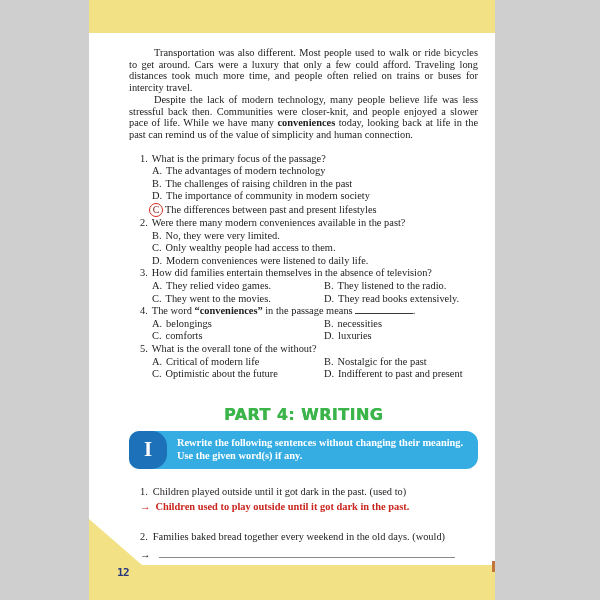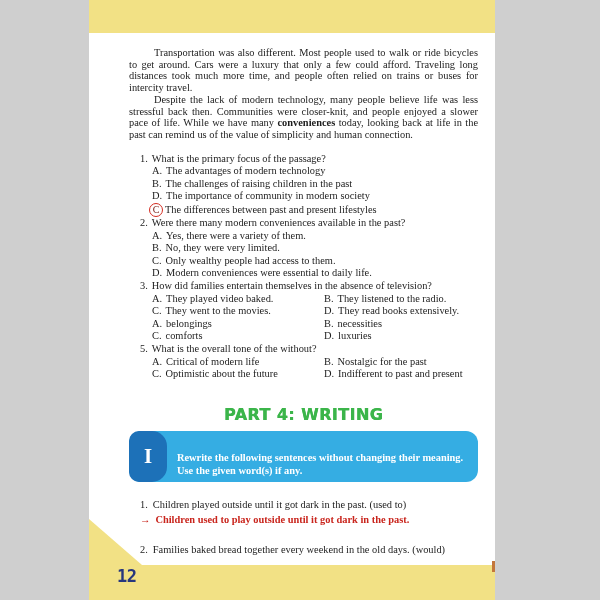--- a/index.html
+++ b/index.html
@@ -48,21 +48,21 @@
   .inst-box {
     margin-top:7px; display:flex; align-items:stretch;
     background:#35ADE3; border-radius:12px; min-height:38px;
   }
   .inst-label {
     flex:0 0 38px; background:#1D71B8; border-radius:10px 15px 15px 10px;
     display:flex; align-items:center; justify-content:center;
     color:#FFFFFF; font-size:21px; font-weight:bold;
   }
   .inst-text {
-    flex:1; padding:20px 8px 4px 10px; color:#FFFFFF; font-weight:bold;
+    flex:1; padding:5px 8px 4px 10px; color:#FFFFFF; font-weight:bold;
     font-size:10.4px; line-height:13.5px;
   }
 
   .writing { margin-top:9px; font-size:10.4px; line-height:12.6px; }
   .w-line { padding-left:11px; margin-top:17px; }
   .w-num { margin-right:5px; }
   .w-ans { padding-left:11px; margin-top:3px; color:#C9251D; font-weight:bold; }
   .w-ans .arrow { margin-right:5px; }
   .w-blankrow { padding-left:11px; margin-top:4px; margin-bottom:3px; }
   .blankline {
@@ -73,21 +73,21 @@
   .triangle {
     position:absolute; left:0; top:519px; width:53px; height:46px;
     background:#F2E185;
     clip-path:polygon(0 0, 100% 100%, 0 100%);
   }
   .band-bottom { position:absolute; left:0; top:565px; width:100%; height:35px; background:#F2E185; }
   .orange-notch { position:absolute; right:0; top:561px; width:3px; height:11px; background:#C3763B; }
   .page-num {
     position:absolute; left:28px; top:566px;
     font-family:"DejaVu Sans Mono", monospace; font-weight:bold;
-    font-size:17px; letter-spacing:-0.5px; color:#27377E;
+    font-size:11px; letter-spacing:-0.5px; color:#27377E;
   }
 </style>
 </head>
 <body>
 
 <div class="page">
   <div class="band-top"></div>
 
   <div class="content">
 
@@ -96,35 +96,35 @@
 
     <div class="mcq">
 
       <div class="qline"><span class="qnum">1.</span><span>What is the primary focus of the passage?</span></div>
       <div class="opt"><span class="olabel">A.</span><span>The advantages of modern technology</span></div>
       <div class="opt"><span class="olabel">B.</span><span>The challenges of raising children in the past</span></div>
       <div class="opt"><span class="olabel">D.</span><span>The importance of community in modern society</span></div>
       <div class="opt"><span class="circle">C</span><span>The differences between past and present lifestyles</span></div>
 
       <div class="qline"><span class="qnum">2.</span><span>Were there many modern conveniences available in the past?</span></div>
-      <div class="opt"><span class="olabel">A.</span><span>Yes, there were a variety of them.</span></div>
       <div class="opt"><span class="olabel">B.</span><span>No, they were very limited.</span></div>
       <div class="opt"><span class="olabel">C.</span><span>Only wealthy people had access to them.</span></div>
-      <div class="opt"><span class="olabel">D.</span><span>Modern conveniences were essential to daily life.</span></div>
+      <div class="opt"><span class="olabel">D.</span><span>Modern conveniences were listened to daily life.</span></div>
 
       <div class="qline"><span class="qnum">3.</span><span>How did families entertain themselves in the absence of television?</span></div>
       <div class="optrow">
-        <div class="c1"><span class="olabel">A.</span><span>They played video baked.</span></div>
+        <div class="c1"><span class="olabel">A.</span><span>They relied video games.</span></div>
         <div class="c2"><span class="olabel">B.</span><span>They listened to the radio.</span></div>
       </div>
       <div class="optrow">
         <div class="c1"><span class="olabel">C.</span><span>They went to the movies.</span></div>
         <div class="c2"><span class="olabel">D.</span><span>They read books extensively.</span></div>
       </div>
 
+      <div class="qline"><span class="qnum">4.</span><span>The word </span><b>“conveniences”</b><span> in the passage means</span><span class="blank-short"></span><span>.</span></div>
       <div class="optrow">
         <div class="c1"><span class="olabel">A.</span><span>belongings</span></div>
         <div class="c2"><span class="olabel">B.</span><span>necessities</span></div>
       </div>
       <div class="optrow">
         <div class="c1"><span class="olabel">C.</span><span>comforts</span></div>
         <div class="c2"><span class="olabel">D.</span><span>luxuries</span></div>
       </div>
 
       <div class="qline"><span class="qnum">5.</span><span>What is the overall tone of the without?</span></div>

